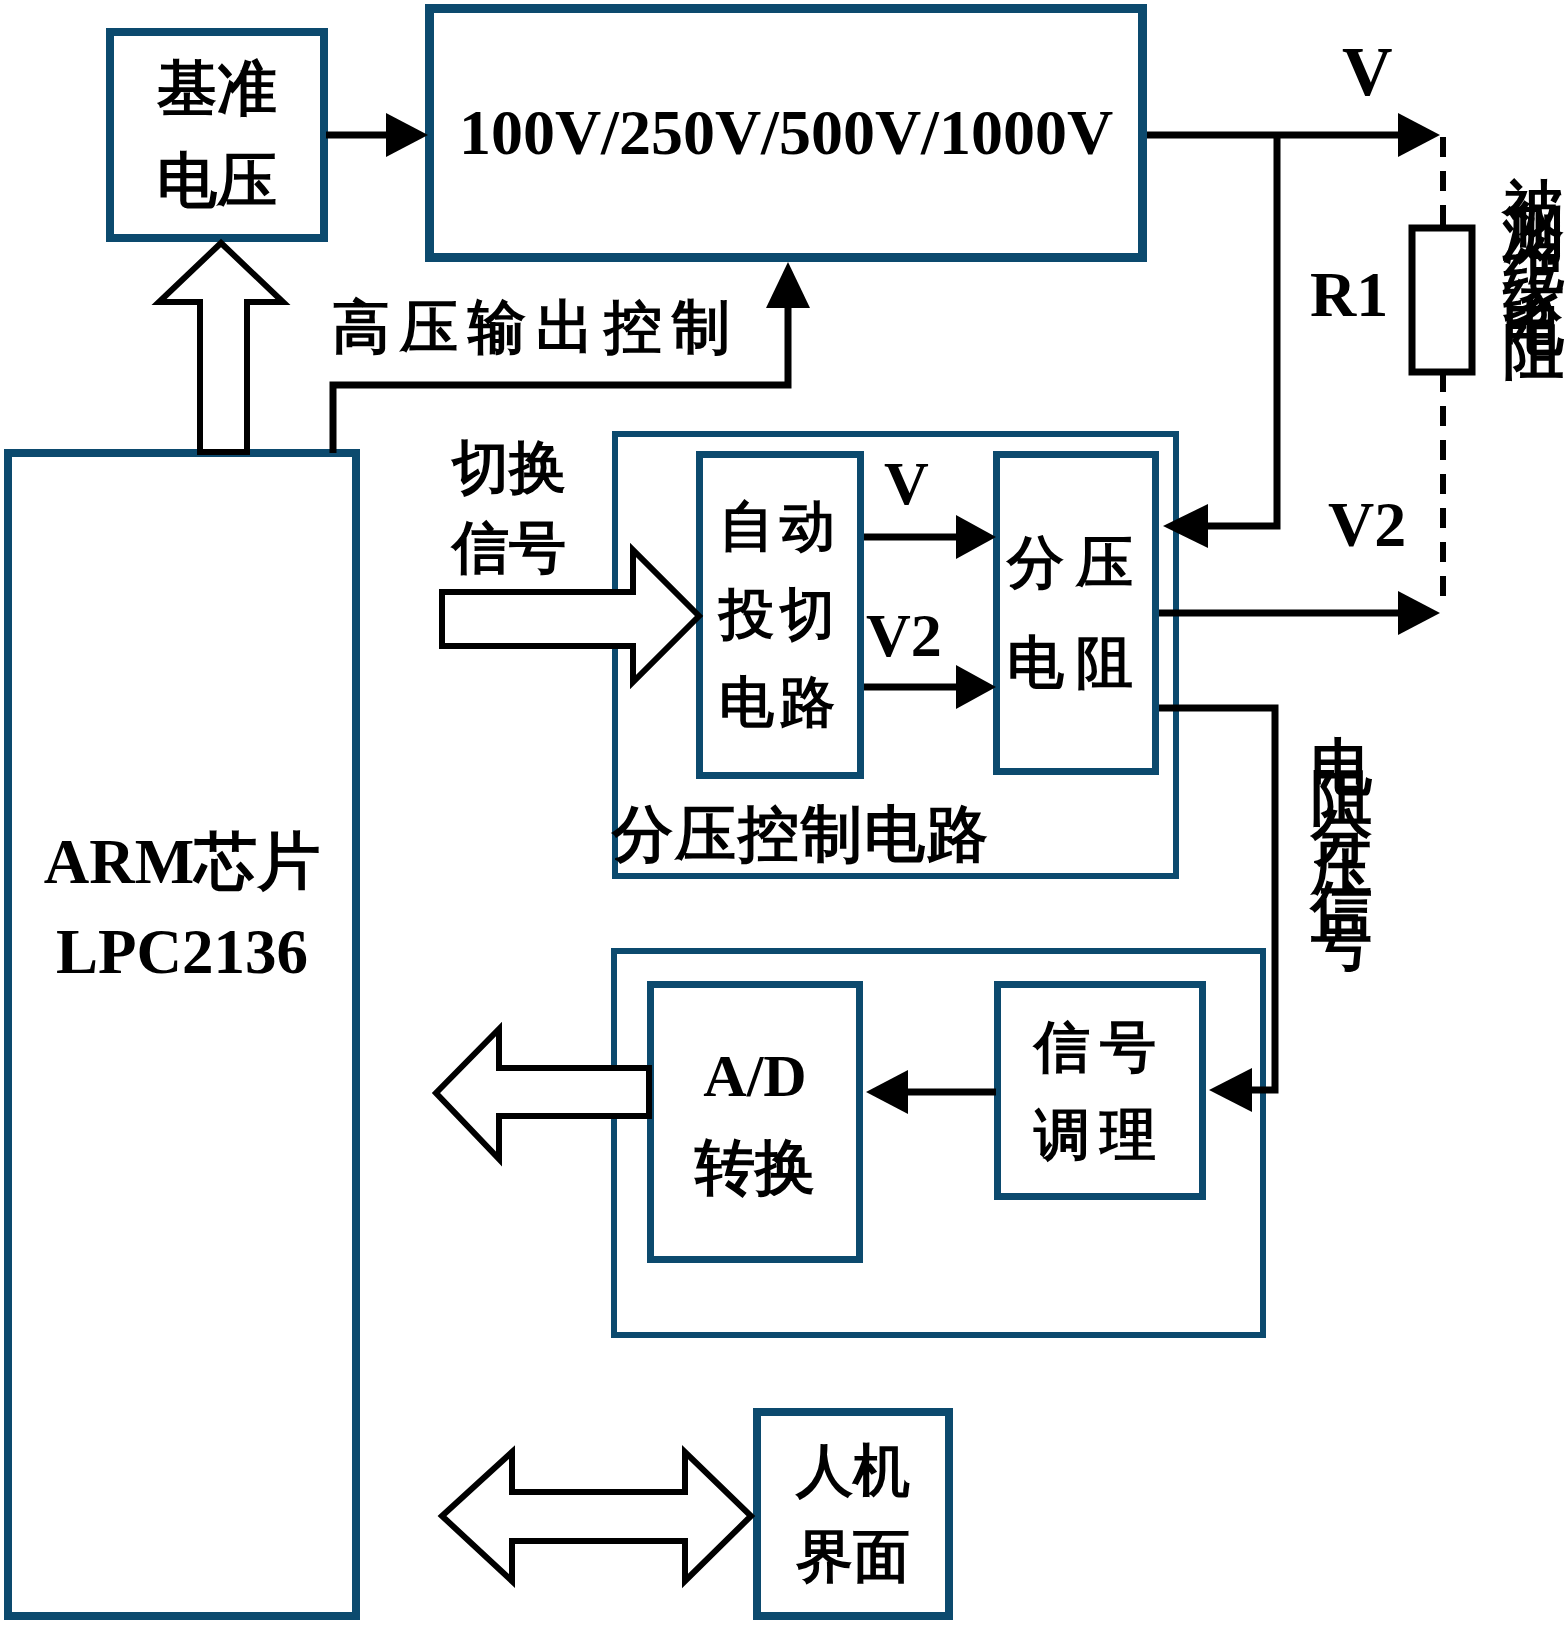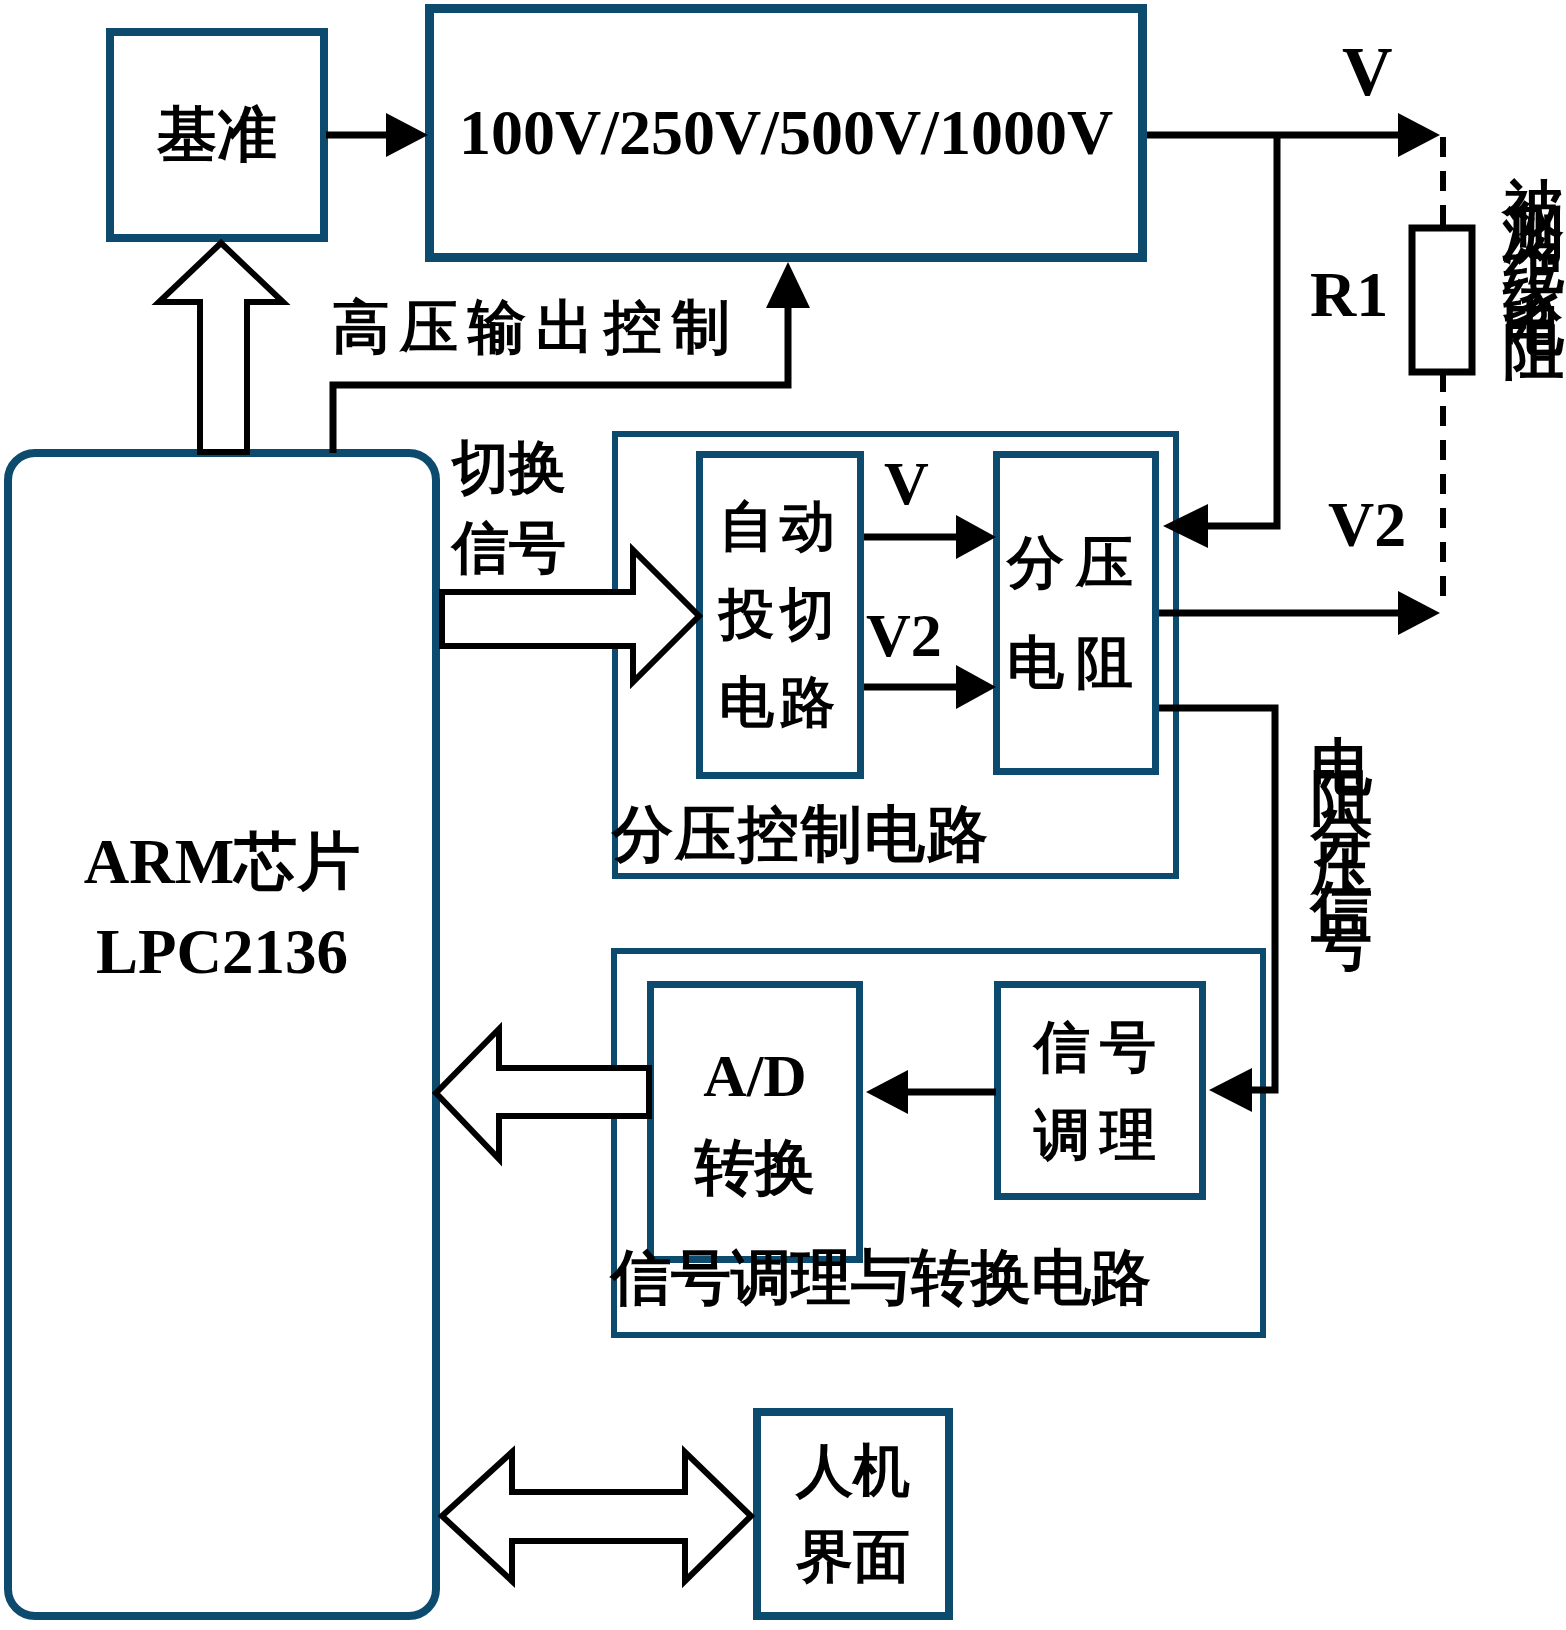--- a/index.html
+++ b/index.html
@@ -19,27 +19,28 @@
   svg.wires{position:absolute;left:0;top:0;z-index:2;pointer-events:none;}
   .center{text-align:left;white-space:normal;}
 </style>
 </head>
 <body>
 
 <div id="canvas">
 
   <div class="box" style="left:106px;top:28px;width:222px;height:214px;font-size:60px;line-height:92px;">
     <div>基准</div>
+    <div>电压</div>
   </div>
 
   <div class="box" style="left:425px;top:4px;width:722px;height:258px;border-width:9px;text-align:center;">
     <div style="font-size:64px;line-height:88px;">100V/250V/500V/1000V</div>
   </div>
 
-  <div class="box" style="left:4px;top:449px;width:436px;height:1171px;justify-content:flex-start;font-size:63px;line-height:90px;border-radius:31px;">
+  <div class="box" style="left:4px;top:449px;width:356px;height:1171px;justify-content:flex-start;font-size:63px;line-height:90px;">
     <div style="margin-top:360px;">ARM芯片</div>
     <div>LPC2136</div>
   </div>
 
   <div class="box" style="left:612px;top:431px;width:567px;height:448px;border-width:6px;"></div>
 
   <div class="box" style="left:696px;top:451px;width:168px;height:328px;border-width:7px;font-size:55px;line-height:88px;letter-spacing:6px;">
     <div>自动</div>
     <div>投切</div>
     <div>电路</div>
@@ -57,21 +58,20 @@
   <div class="box" style="left:647px;top:981px;width:216px;height:282px;border-width:7px;font-size:60px;line-height:92px;">
     <div>A/D</div>
     <div>转换</div>
   </div>
 
   <div class="box" style="left:994px;top:981px;width:212px;height:219px;border-width:7px;font-size:56px;line-height:88px;letter-spacing:10px;">
     <div>信号</div>
     <div>调理</div>
   </div>
 
-  <div class="lbl center" style="left:611px;top:1238px;width:655px;font-size:60px;">信号调理与转换电路</div>
 
   <div class="box" style="left:753px;top:1408px;width:200px;height:212px;font-size:57px;line-height:86px;">
     <div>人机</div>
     <div>界面</div>
   </div>
 
   <div class="lbl" style="left:332px;top:289px;font-size:58px;letter-spacing:10px;">高压输出控制</div>
 
   <div class="lbl center" style="left:452px;top:428px;width:156px;font-size:57px;line-height:80px;">
     <div>切换</div>

